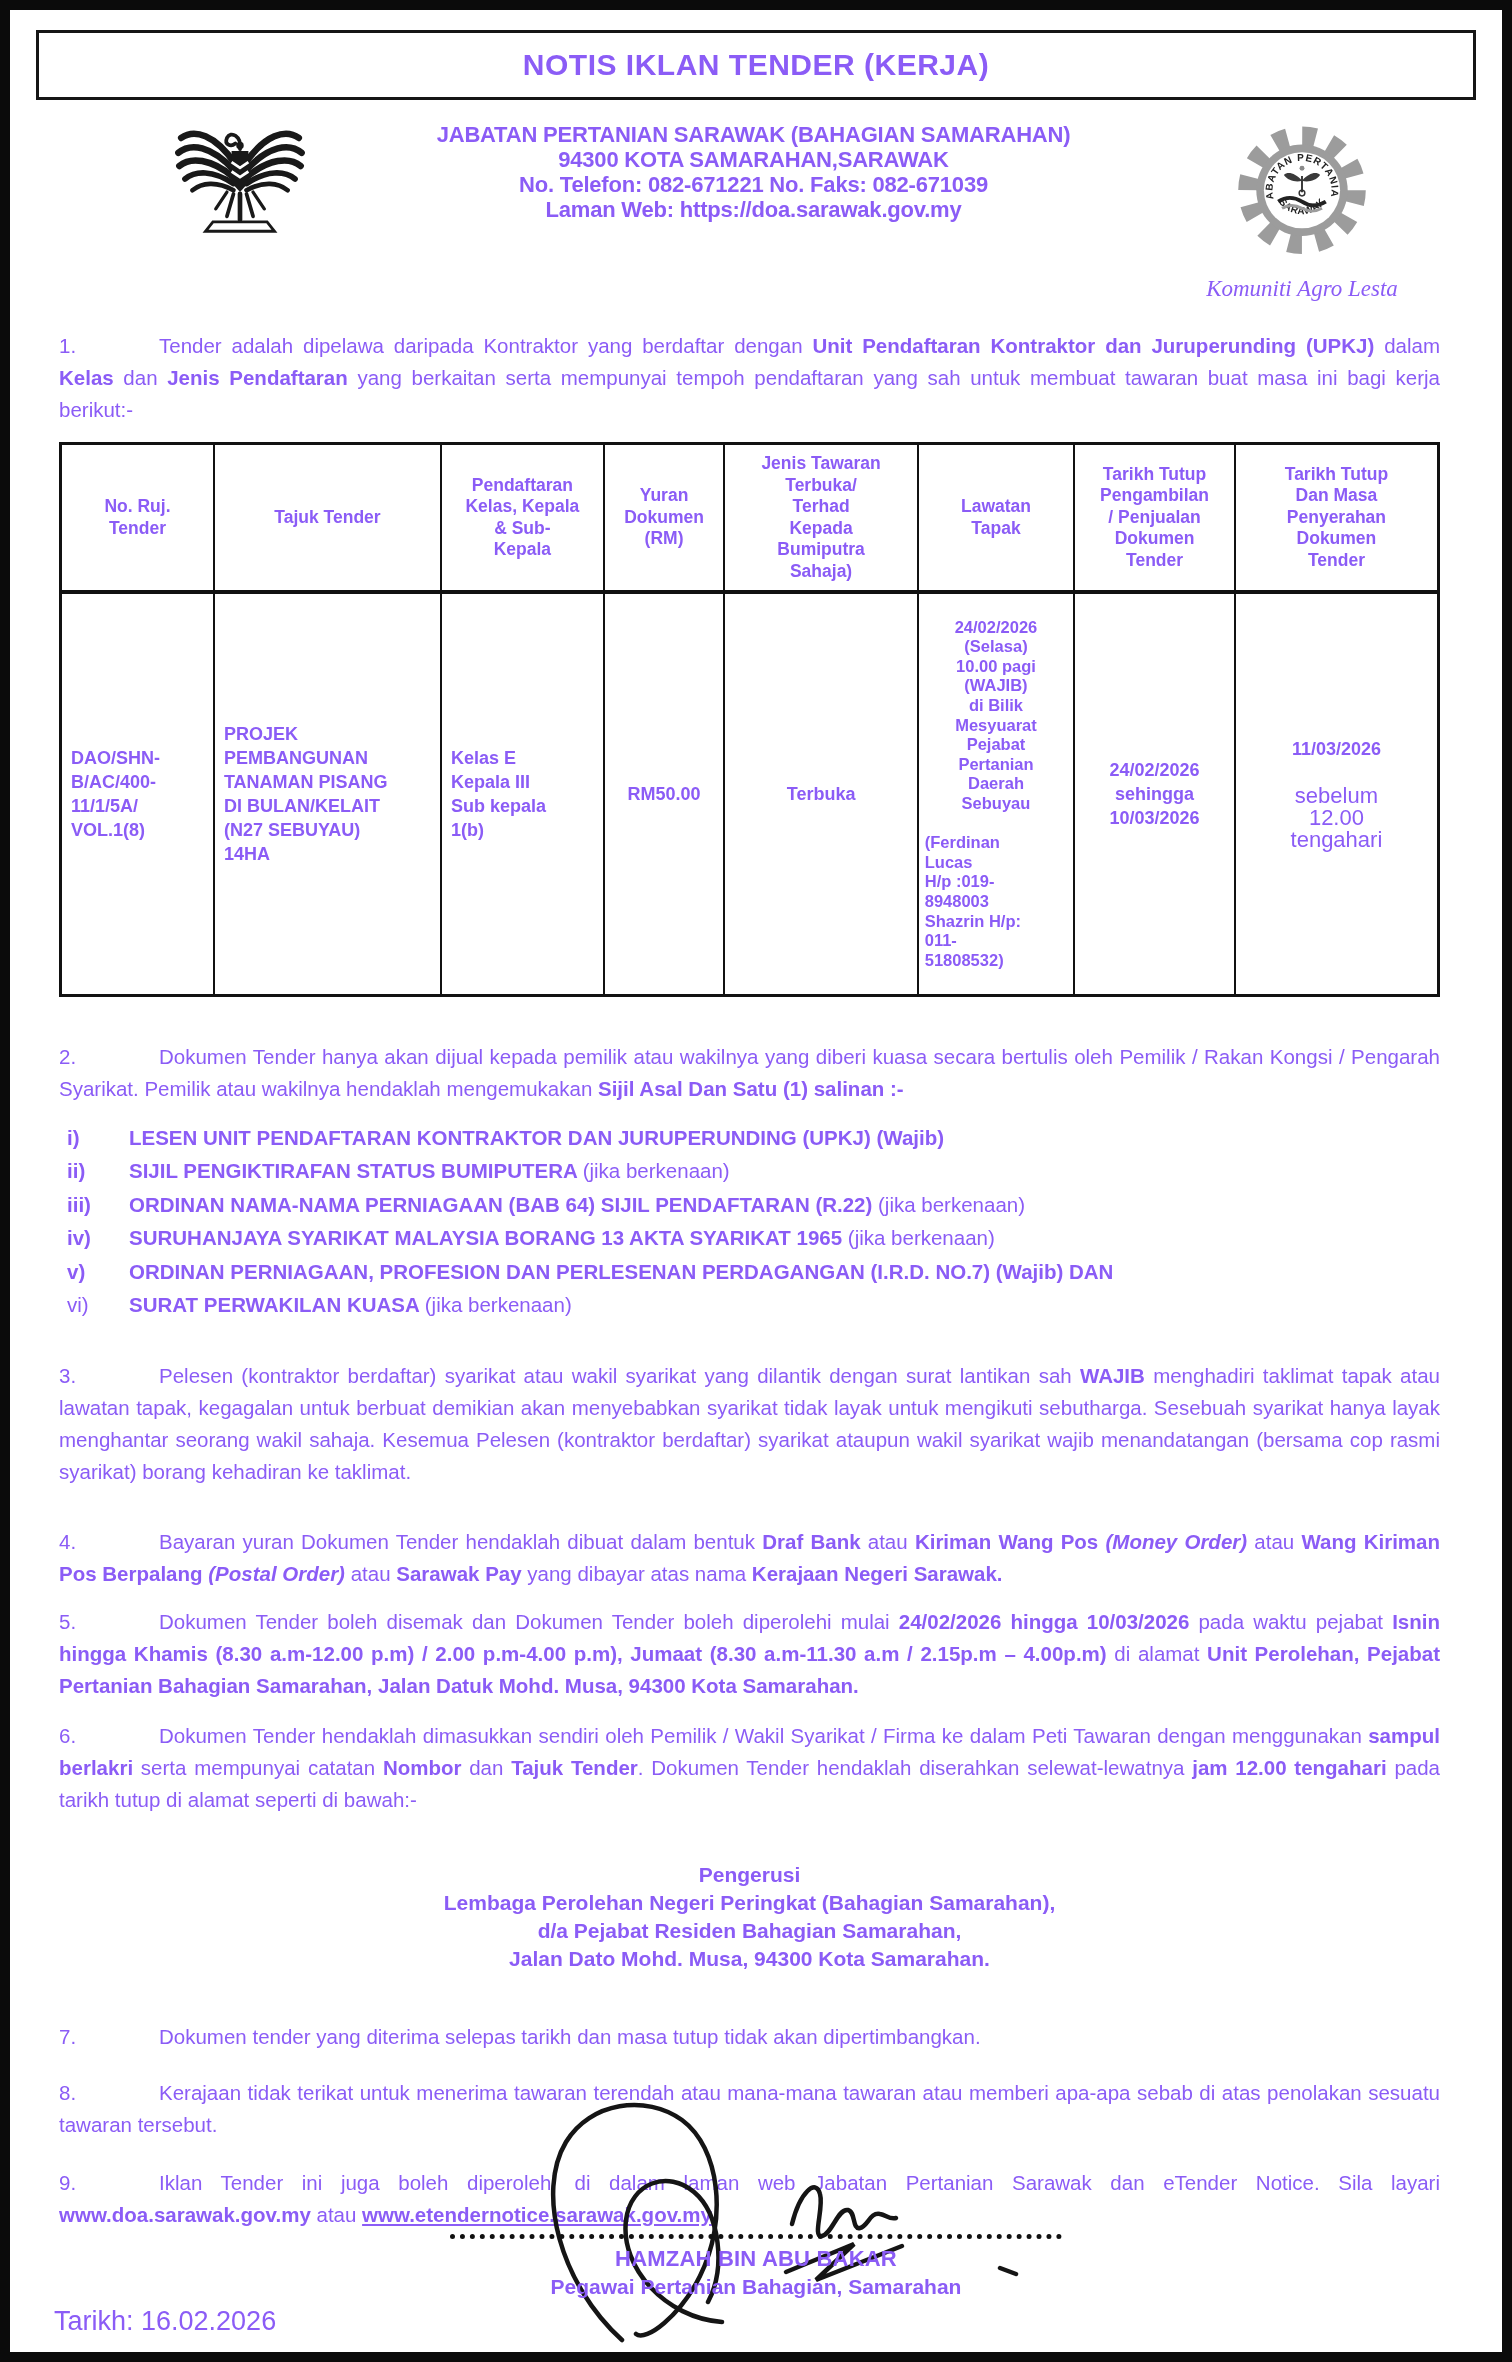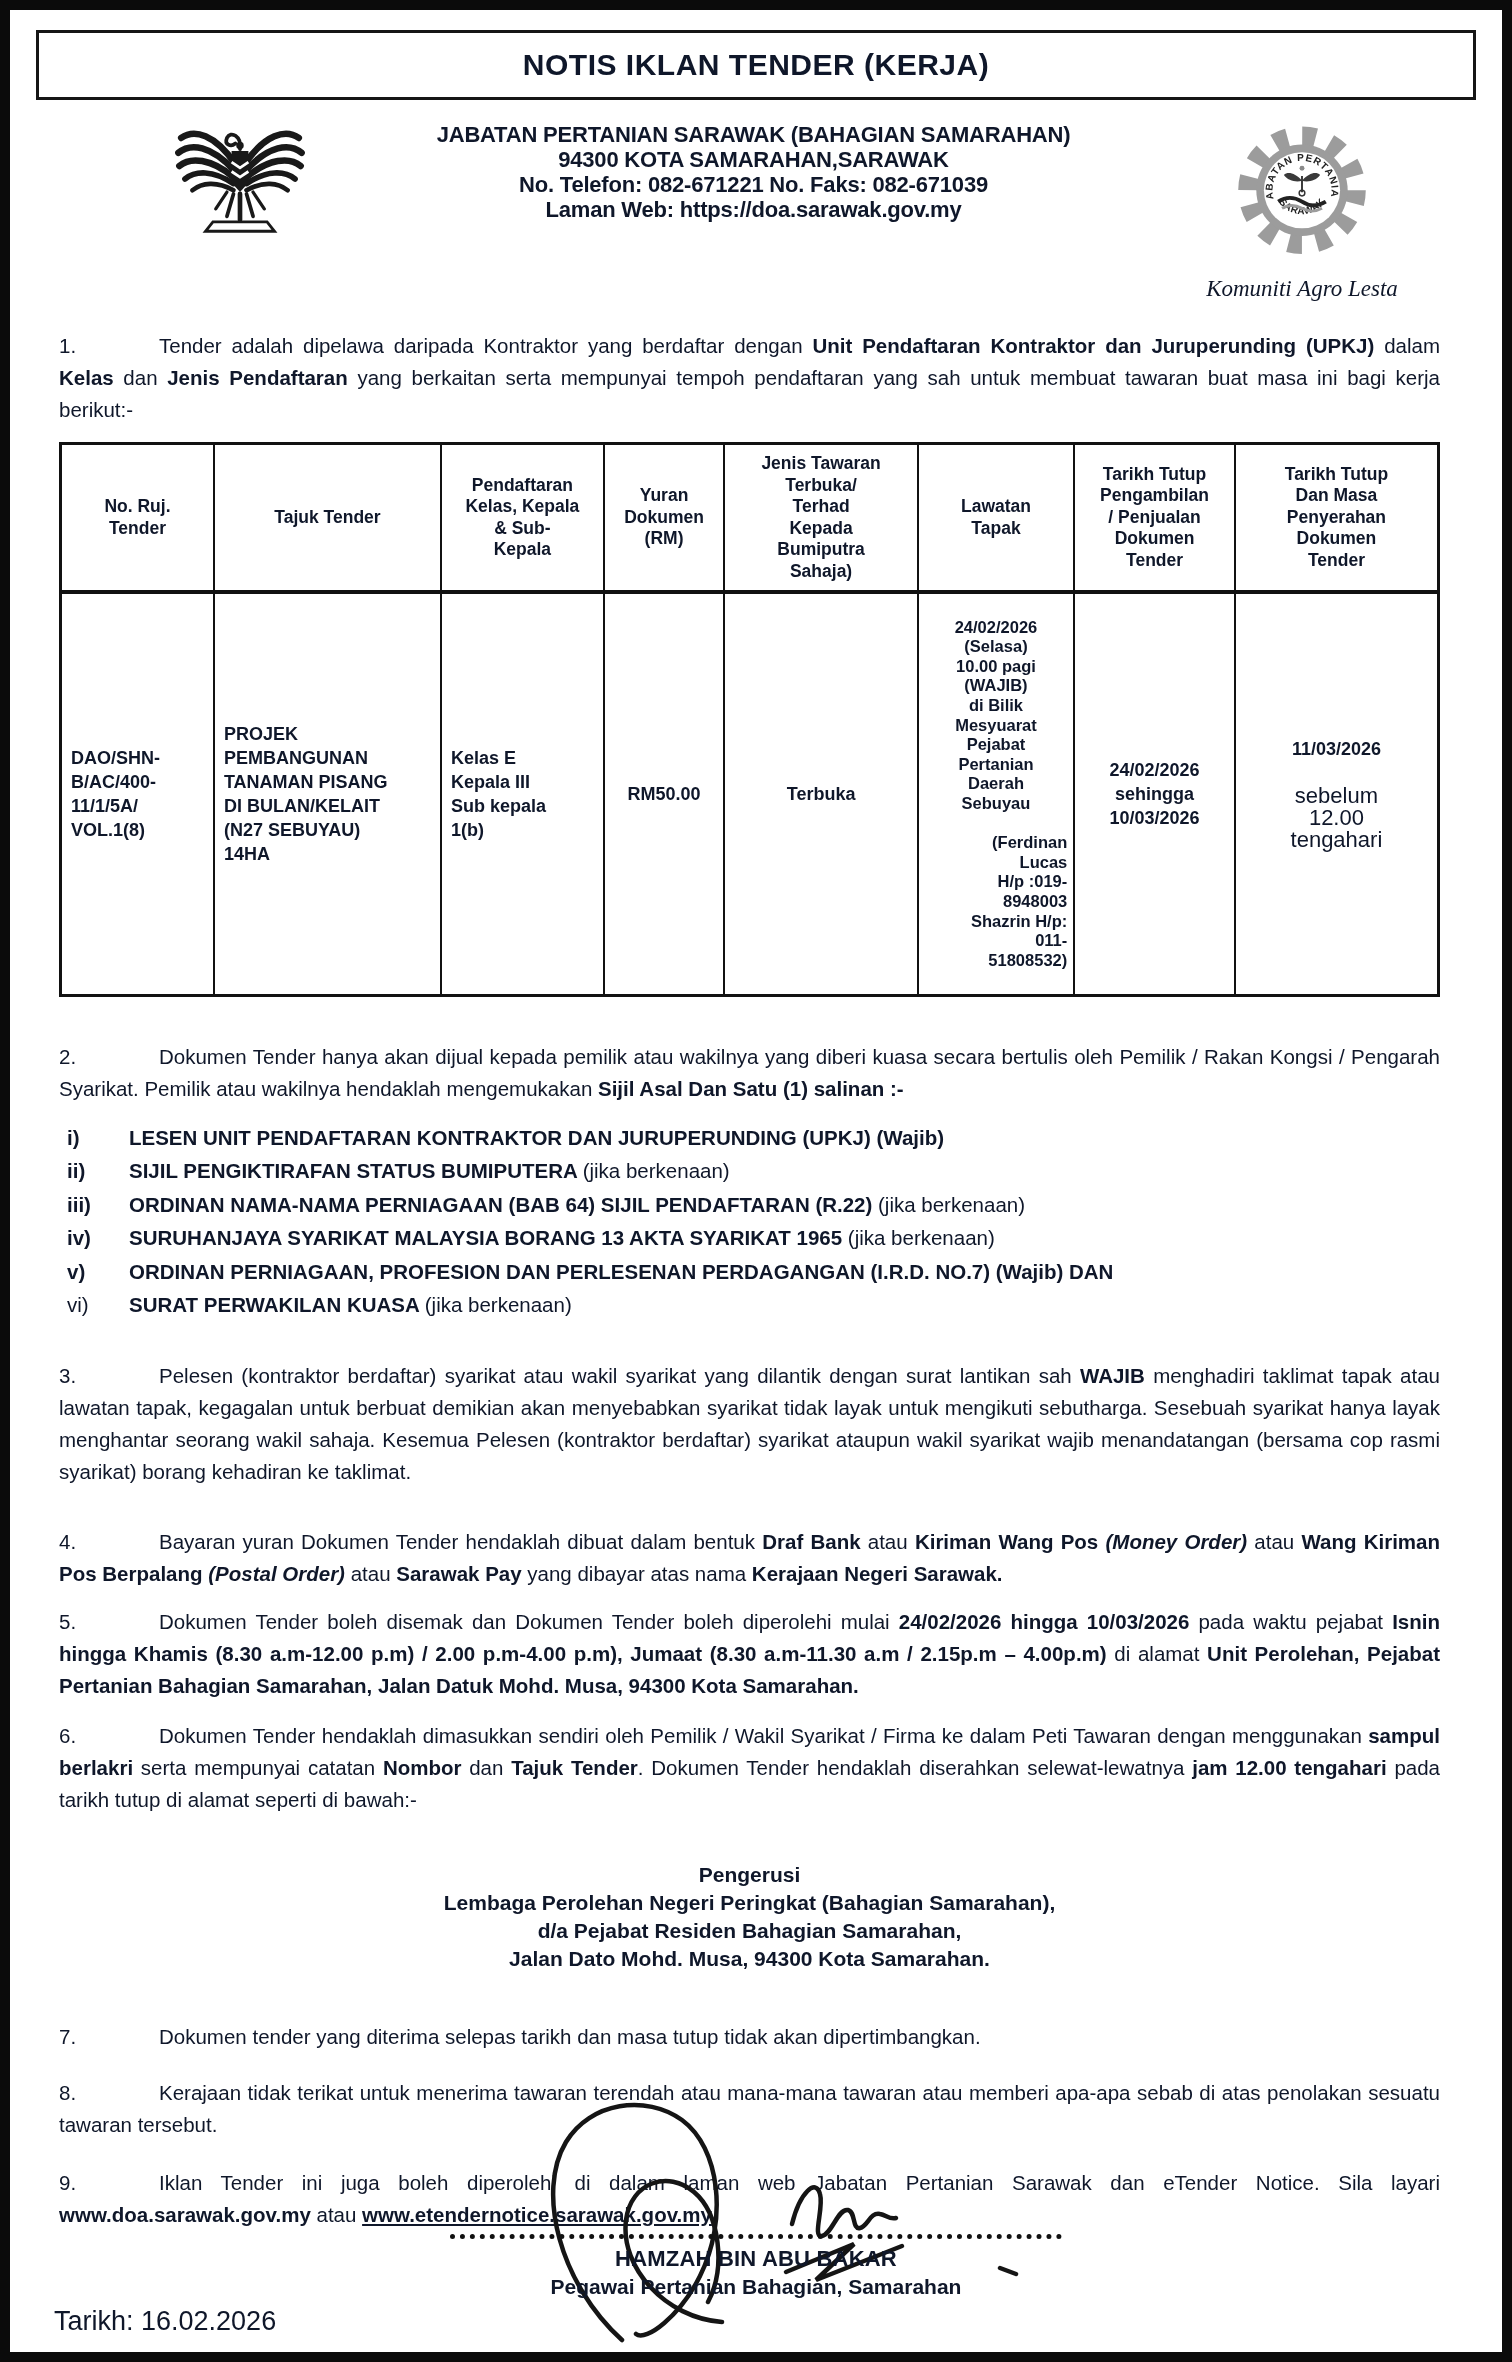--- a/index.html
+++ b/index.html
@@ -1,19 +1,19 @@
 <!DOCTYPE html>
 <html><head>
 <meta charset="utf-8">
 <style>
   html,body { margin:0; padding:0; background:#ffffff; }
   .page {
     position:relative; width:1512px; height:2362px; box-sizing:border-box;
     background:#fff; border:10px solid #0b0b0b; overflow:hidden;
-    font-family:"Liberation Sans", sans-serif; color:#0f172a;
+    font-family:"Liberation Sans", sans-serif; color:#8b5cf6;
   }
   
   .title-box { margin:20px 26px 0 26px; border:3px solid #161616; height:64px;
     display:flex; align-items:center; justify-content:center; }
   .title-box .t { font-size:30px; font-weight:bold; letter-spacing:.5px; }
 
   
   .header-row { display:flex; align-items:flex-start; margin:16px 95px 0 160px; }
   .crest { flex:0 0 140px; }
   .org { flex:1; text-align:center; font-weight:bold; font-size:22px; line-height:25px; padding-top:6px; letter-spacing:-.2px; }
@@ -37,21 +37,21 @@
   table { border-collapse:collapse; width:100%; table-layout:fixed; border:3px solid #111; }
   th,td { border:2px solid #111; white-space:pre-line; }
   th { border-bottom:4px solid #111; font-size:17.5px; line-height:21.5px; font-weight:bold;
        text-align:center; vertical-align:middle; padding:8px 4px; height:112px; }
   td { font-weight:bold; font-size:18px; line-height:24px; vertical-align:middle; padding:6px 9px; }
   tr.data { height:338px; }
   td.c { text-align:center; }
   td.l { text-align:left; }
   td.lawatan { font-size:16.5px; line-height:19.6px; padding:4px 6px; vertical-align:middle; }
   td.lawatan .main { text-align:center; }
-  td.lawatan .contact { text-align:right; }
+  td.lawatan .contact { text-align:left; }
   td.last .note { font-weight:normal; font-size:22px; line-height:22px; }
 
   .address { text-align:center; font-weight:bold; font-size:21px; line-height:28px;margin-top:45px; }
 
   
   .sig-svg { position:absolute; left:430px; top:2082px; pointer-events:none; }
   .sigblock { position:absolute; left:0; right:0; top:2224px; text-align:center; }
   .dotline { width:612px; margin:0 auto; height:0; border-bottom:5px dotted #111; }
   .signame { font-weight:bold; font-size:22px; margin-top:7px; letter-spacing:.2px; }
   .sigtitle { font-weight:bold; font-size:21px; margin-top:3px; }

